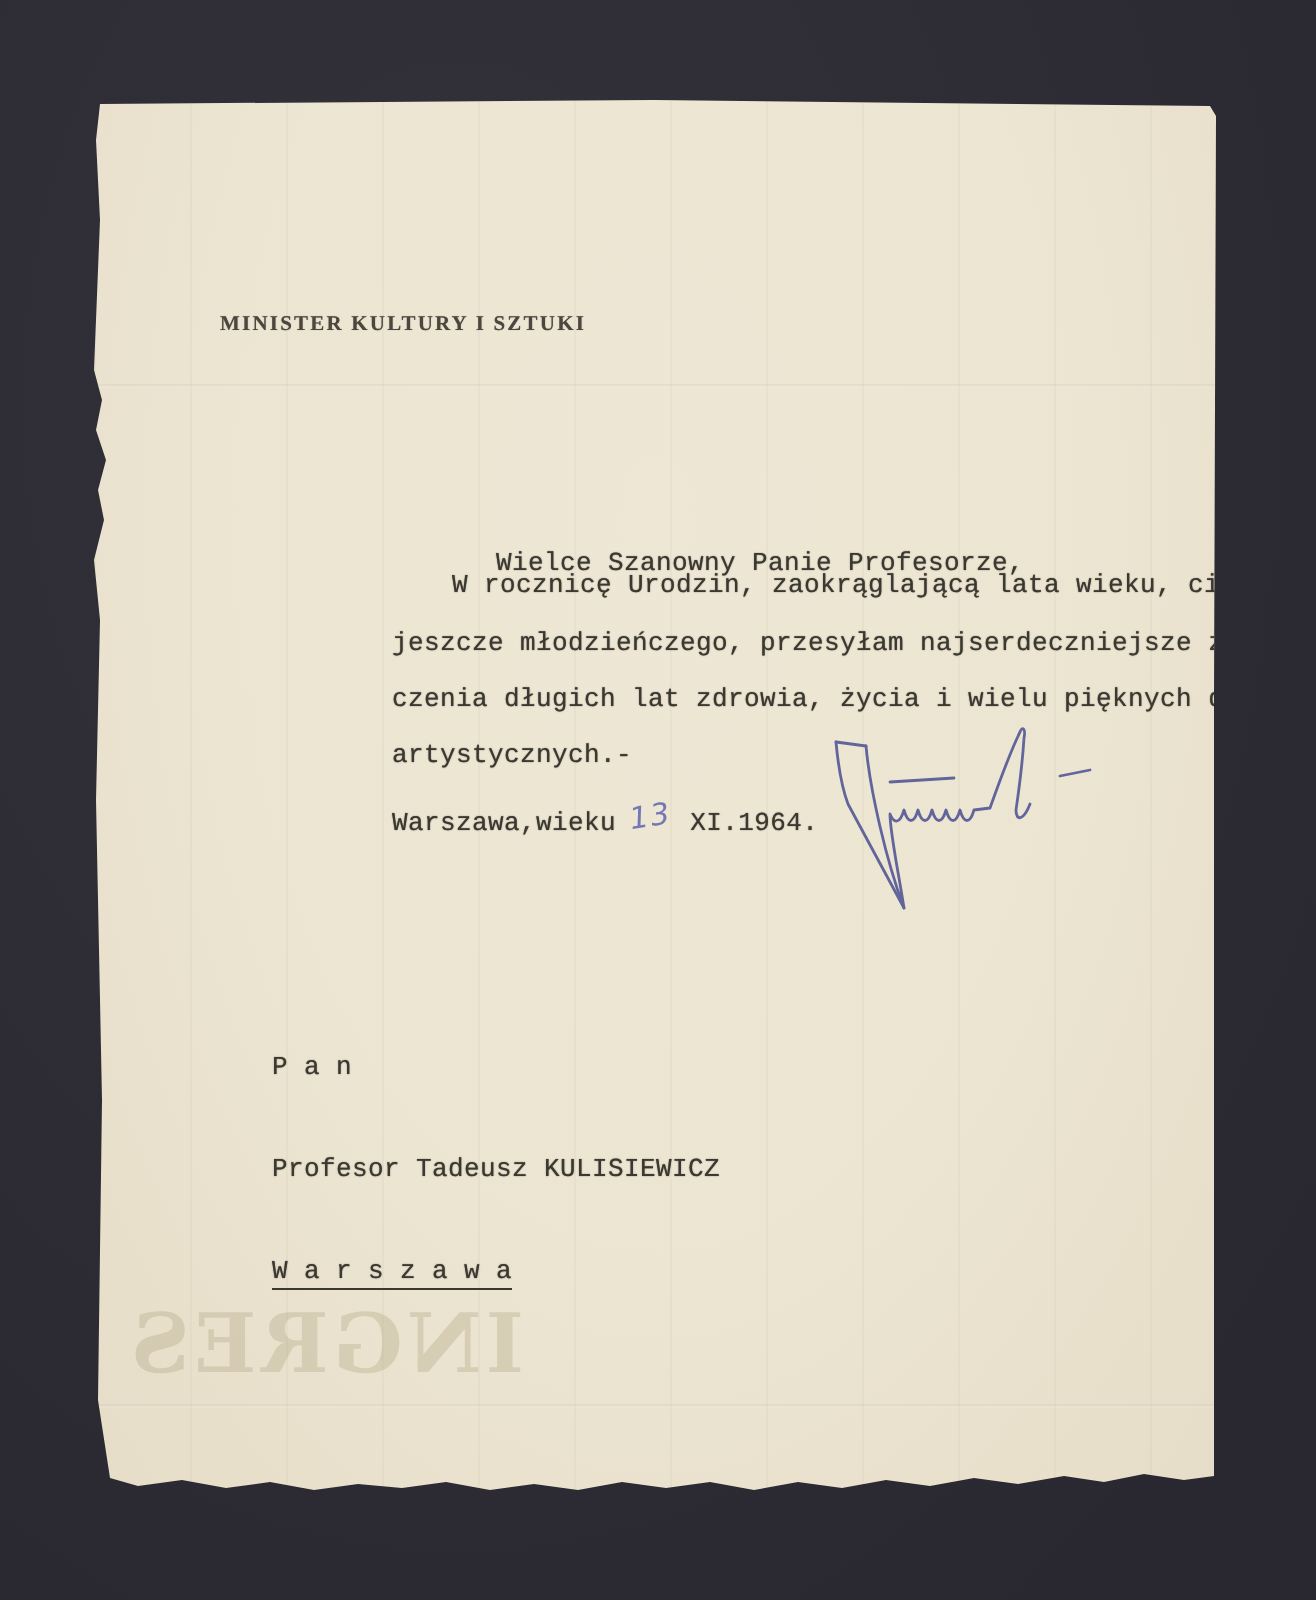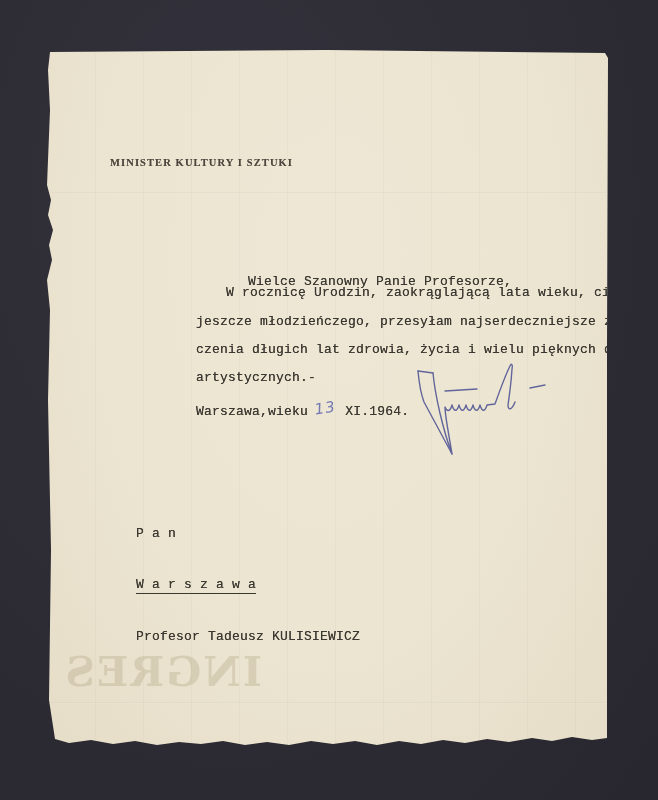--- a/index.html
+++ b/index.html
@@ -136,20 +136,20 @@
                C56,62 59,62 61,55 C63,62 66,62 68,55
                C70,62 73,62 75,55 C77,62 80,62 82,55
                L90,54 C95,40 102,22 105,16 C106,13 108,14 107,19
                C106,35 104,48 103,55 C103,61 107,60 110,52"></path>
       <path d="M40,41 L72,39"></path>
       <path d="M125,38 L140,35"></path>
     </svg>
 
     <div class="tw recipient">
       <div>P a n</div>
+      <div>Profesor Tadeusz KULISIEWICZ</div>
       <div><span class="underlined">W a r s z a w a</span></div>
-      <div>Profesor Tadeusz KULISIEWICZ</div>
     </div>
 
     <div class="watermark">INGRES</div>
 
   </div>
 </div>
 
 </body></html>

